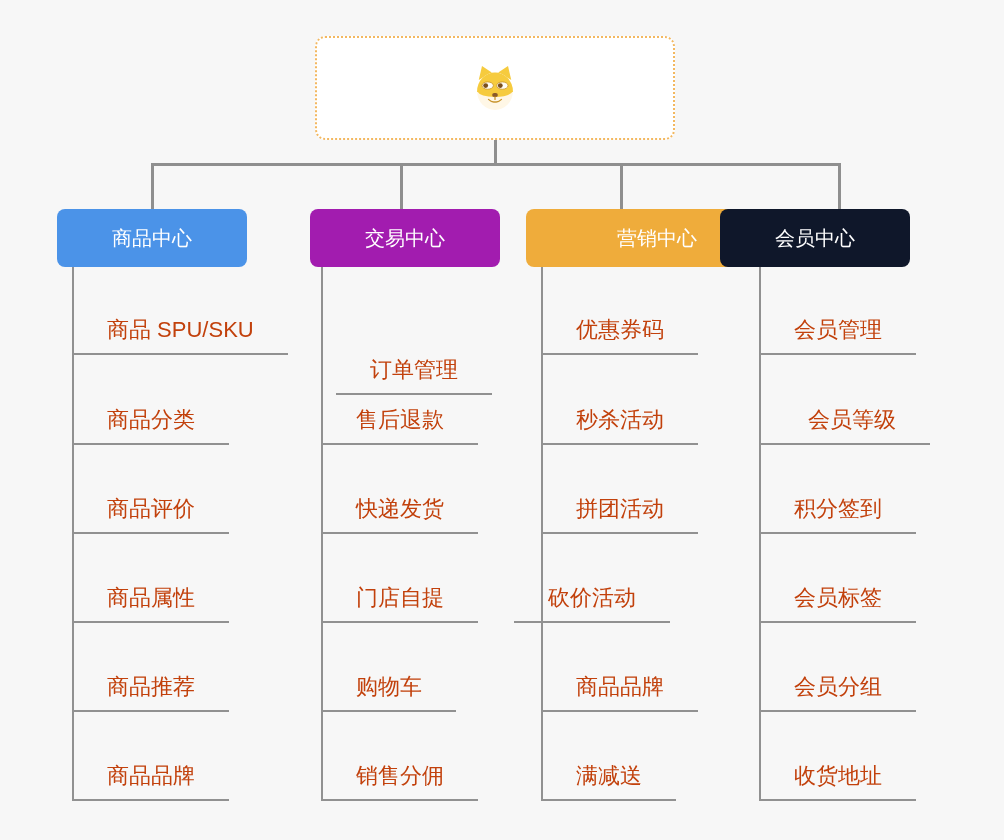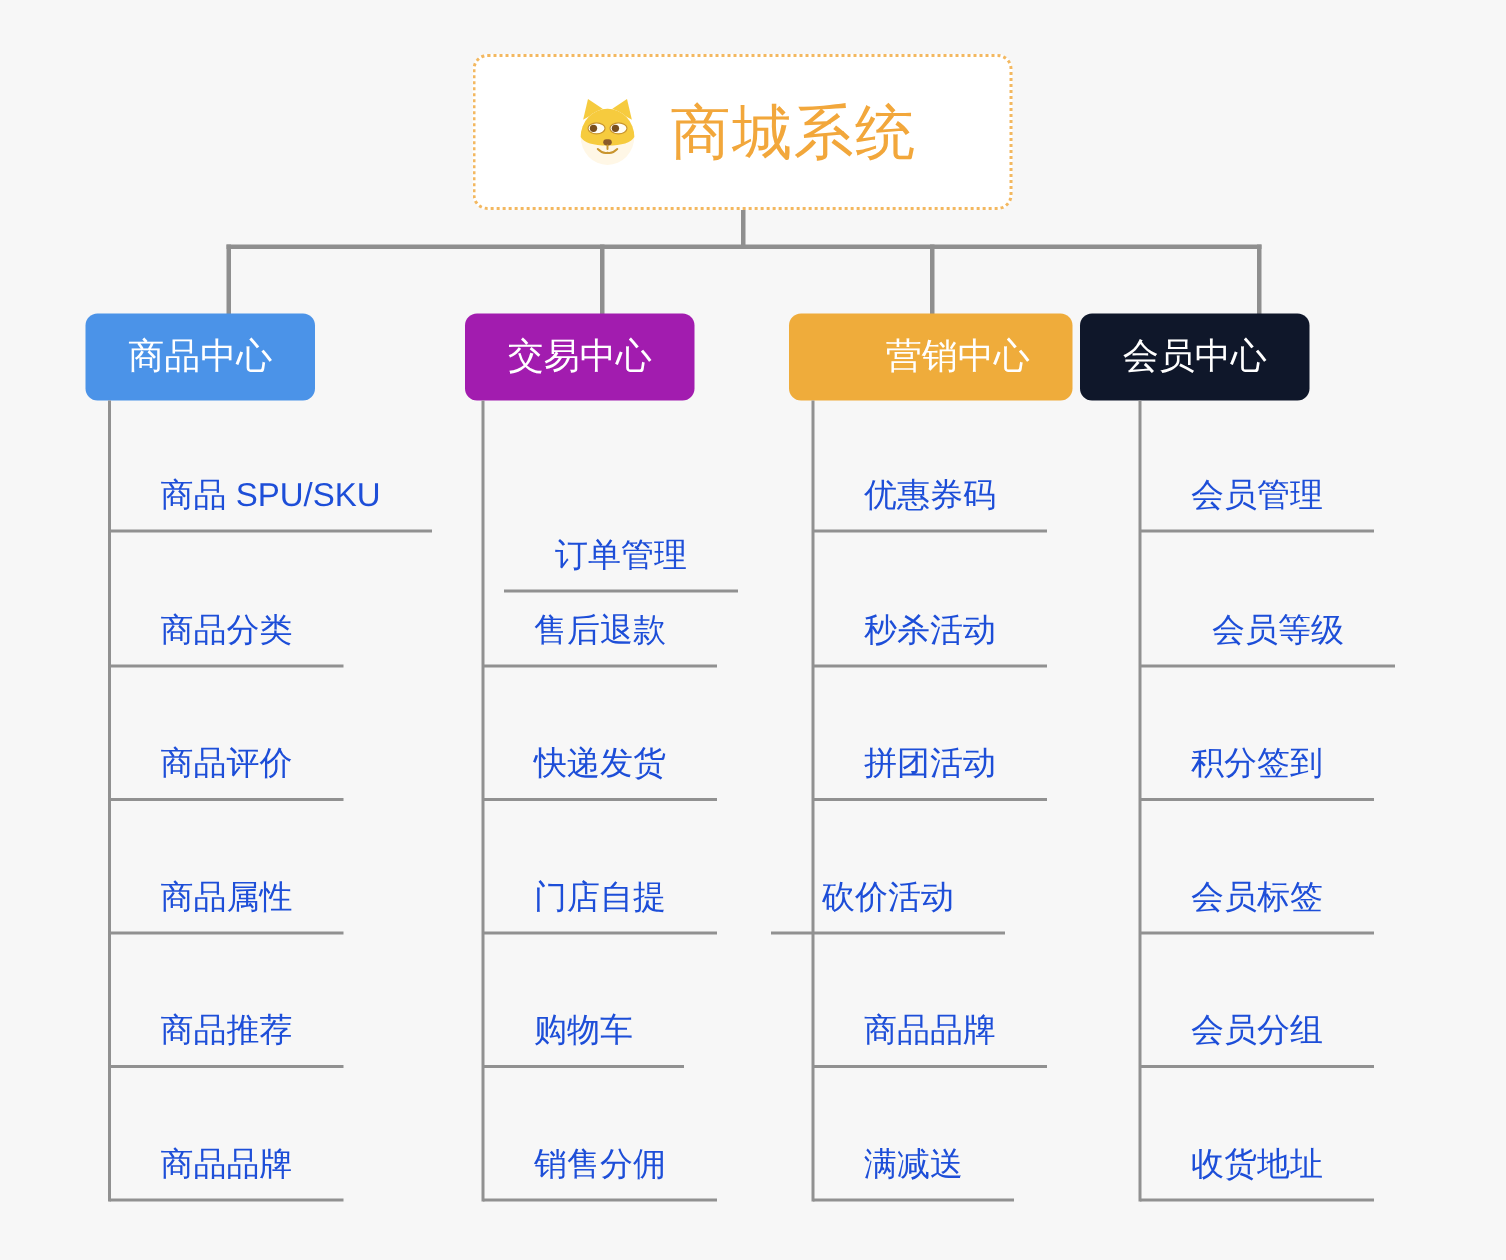--- a/index.html
+++ b/index.html
@@ -37,36 +37,36 @@
   .root-icon{display:inline-flex;}
   
   .cline{
     position:absolute;
     background:#8f8f8f;
   }
   
   .branch-box{
     position:absolute;
     top:209px;
-    width:153px; height:58px;
+    width:190px; height:58px;
     border-radius:8px;
     color:#ffffff;
-    font-size:24px;
+    font-size:20px;
     line-height:58px;
     text-align:center;
     white-space:nowrap;
   }
   
   .child-node{
     position:absolute;
     display:inline-block;
     width:max-content;
     font-size:22px;
     line-height:30px;
-    color:#1d4ed8;
+    color:#c2410c;
     padding:0 34px 8px 34px;
     border-bottom:2px solid #919191;
     white-space:nowrap;
   }
 </style>
 </head>
 <body>
 
 <div class="canvas">
 
@@ -78,21 +78,20 @@
         <ellipse cx="32" cy="36" rx="22" ry="23" fill="#fff7e6"></ellipse>
         <path d="M10 36 a22 23 0 0 1 44 0 q-4 7 -22 7 q-18 0 -22 -7 z" fill="#f6cb3e"></path>
         <ellipse cx="23" cy="29" rx="7" ry="4.5" fill="#fffdf5" stroke="#c9952e" stroke-width="1"></ellipse>
         <ellipse cx="41" cy="29" rx="7" ry="4.5" fill="#fffdf5" stroke="#c9952e" stroke-width="1"></ellipse>
         <circle cx="20.5" cy="29" r="3" fill="#7a4f1d"></circle>
         <circle cx="38.5" cy="29" r="3" fill="#7a4f1d"></circle>
         <rect x="28.5" y="38" width="7" height="5" rx="2.5" fill="#8a5a2b"></rect>
         <path d="M32 43 v3 M24 46 q4 4 8 3 q4 1 8 -3" stroke="#c9952e" stroke-width="1.6" fill="none" stroke-linecap="round"></path>
       </svg>
     </span>
-    <span class="root-label">商城系统</span>
   </div>
 
   <div id="connectors">
       <div class="cline" style="left: 493.5px; top: 140px; width: 3px; height: 26px; background: rgb(143, 143, 143);"></div>
       <div class="cline" style="left: 150.5px; top: 163px; width: 690px; height: 3px; background: rgb(143, 143, 143);"></div>
       <div class="cline" style="left: 150.5px; top: 163px; width: 3px; height: 47px; background: rgb(143, 143, 143);"></div>
       <div class="cline" style="left: 399.5px; top: 163px; width: 3px; height: 47px; background: rgb(143, 143, 143);"></div>
       <div class="cline" style="left: 619.5px; top: 163px; width: 3px; height: 47px; background: rgb(143, 143, 143);"></div>
       <div class="cline" style="left: 837.5px; top: 163px; width: 3px; height: 47px; background: rgb(143, 143, 143);"></div>
     </div>

